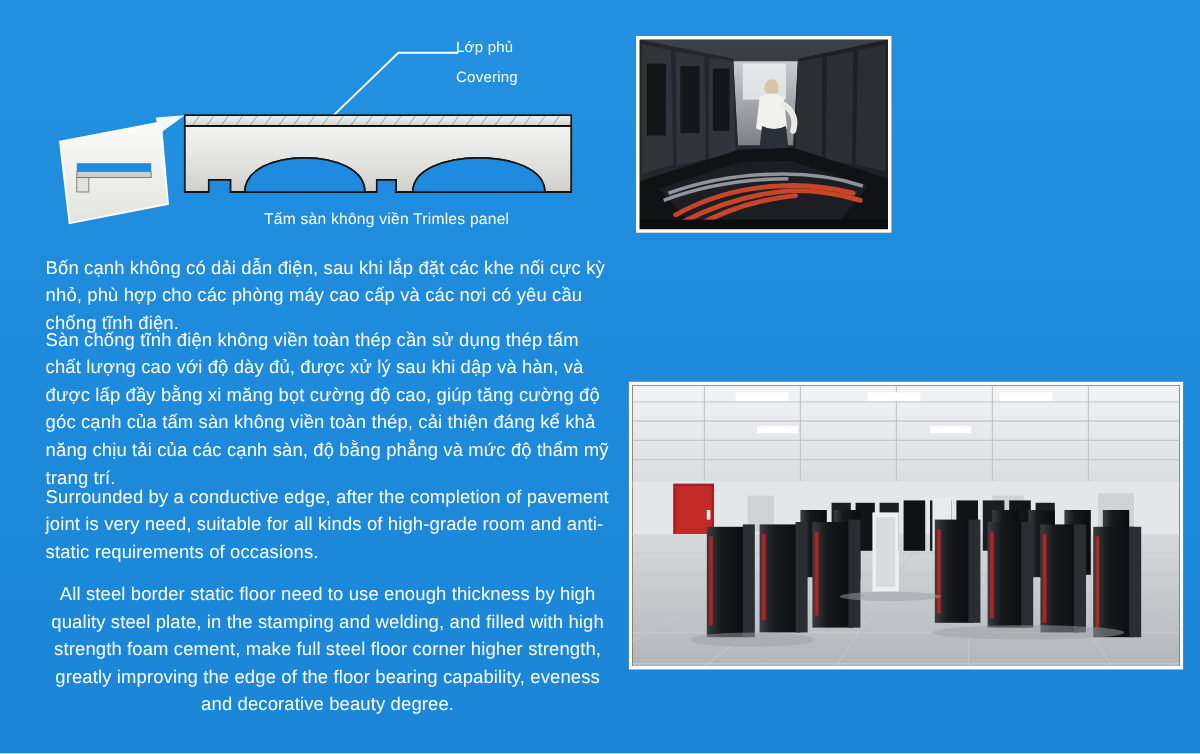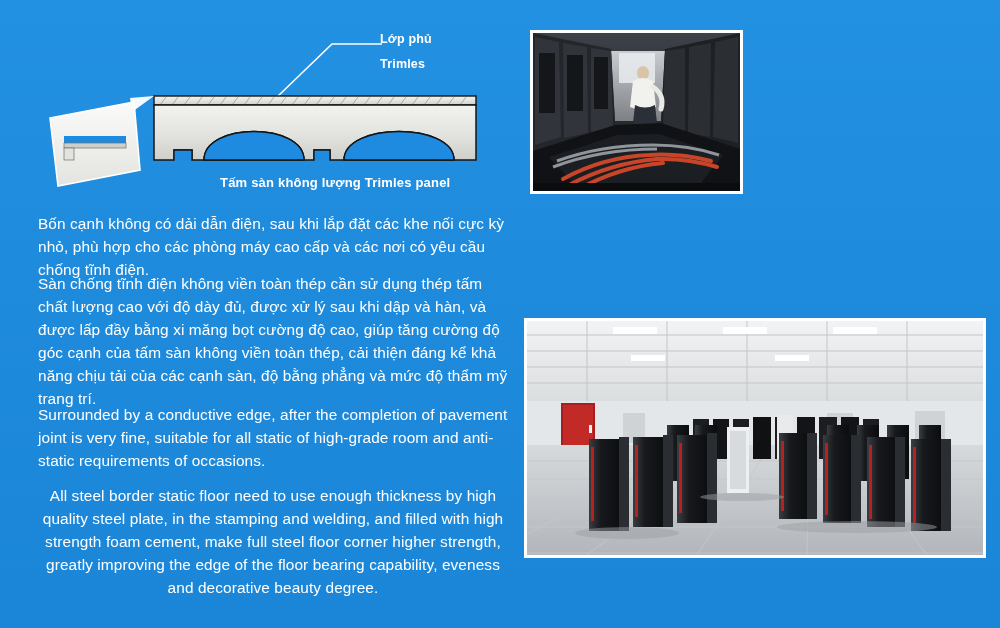--- a/index.html
+++ b/index.html
@@ -26,21 +26,21 @@
     top: 10px;
     width: 500px;
     height: 200px;
   }
   #diagram svg { display: block; }
 
   .diag-label {
     position: absolute;
     color: #ffffff;
     font-size: 12.5px;
-    font-weight: bold;
+    font-weight: normal;
     letter-spacing: .2px;
     white-space: nowrap;
   }
   #label-covering-vn { left: 366px; top: 22px; }
   #label-covering-en { left: 366px; top: 47px; }
   #label-panel {
     left: 206px; top: 165px;
     font-size: 13px;
   }
 
@@ -159,27 +159,27 @@
       <g>
         <path d="M116 88 L140 86 L118 102 Z" fill="#ffffff" opacity="0.95"></path>
         <path d="M36 108 L120 92 L126 160 L44 176 Z" fill="url(#calloutGrad)" stroke="#ffffff" stroke-width="1.6"></path>
         <rect x="50" y="126" width="62" height="7" fill="#1f8be0"></rect>
         <rect x="50" y="133" width="62" height="5" fill="#cfcfca" stroke="#6f6f6c" stroke-width="0.7"></rect>
         <rect x="50" y="138" width="10" height="12" fill="#e2e2de" stroke="#6f6f6c" stroke-width="0.7"></rect>
       </g>
     </svg>
 
     <div class="diag-label" id="label-covering-vn">Lớp phủ</div>
-    <div class="diag-label" id="label-covering-en">Trimles</div>
-    <div class="diag-label" id="label-panel">Tấm sàn không lượng Trimles panel</div>
+    <div class="diag-label" id="label-covering-en">Covering</div>
+    <div class="diag-label" id="label-panel">Tấm sàn không viền Trimles panel</div>
   </div>
 
   <div class="txt" id="para-vn-1">Bốn cạnh không có dải dẫn điện, sau khi lắp đặt các khe nối cực kỳ nhỏ, phù hợp cho các phòng máy cao cấp và các nơi có yêu cầu chống tĩnh điện.</div>
   <div class="txt" id="para-vn-2">Sàn chống tĩnh điện không viền toàn thép cần sử dụng thép tấm chất lượng cao với độ dày đủ, được xử lý sau khi dập và hàn, và được lấp đầy bằng xi măng bọt cường độ cao, giúp tăng cường độ góc cạnh của tấm sàn không viền toàn thép, cải thiện đáng kể khả năng chịu tải của các cạnh sàn, độ bằng phẳng và mức độ thẩm mỹ trang trí.</div>
-  <div class="txt" id="para-en-1">Surrounded by a conductive edge, after the completion of pavement joint is very fine, suitable for all static of high-grade room and anti-static requirements of occasions.</div>
+  <div class="txt" id="para-en-1">Surrounded by a conductive edge, after the completion of pavement joint is very need, suitable for all kinds of high-grade room and anti-static requirements of occasions.</div>
   <div class="txt" id="para-en-2">All steel border static floor need to use enough thickness by high quality steel plate, in the stamping and welding, and filled with high strength foam cement, make full steel floor corner higher strength, greatly improving the edge of the floor bearing capability, eveness and decorative beauty degree.</div>
 
   <div class="photo" id="photo-top">
     <svg viewBox="0 0 207 158" preserveAspectRatio="none" xmlns="http://www.w3.org/2000/svg">
       <defs>
         <linearGradient id="roomG" x1="0" y1="0" x2="0" y2="1">
           <stop offset="0%" stop-color="#3d4148"></stop>
           <stop offset="100%" stop-color="#16181c"></stop>
         </linearGradient>
         <linearGradient id="aisleG" x1="0" y1="0" x2="0" y2="1">

